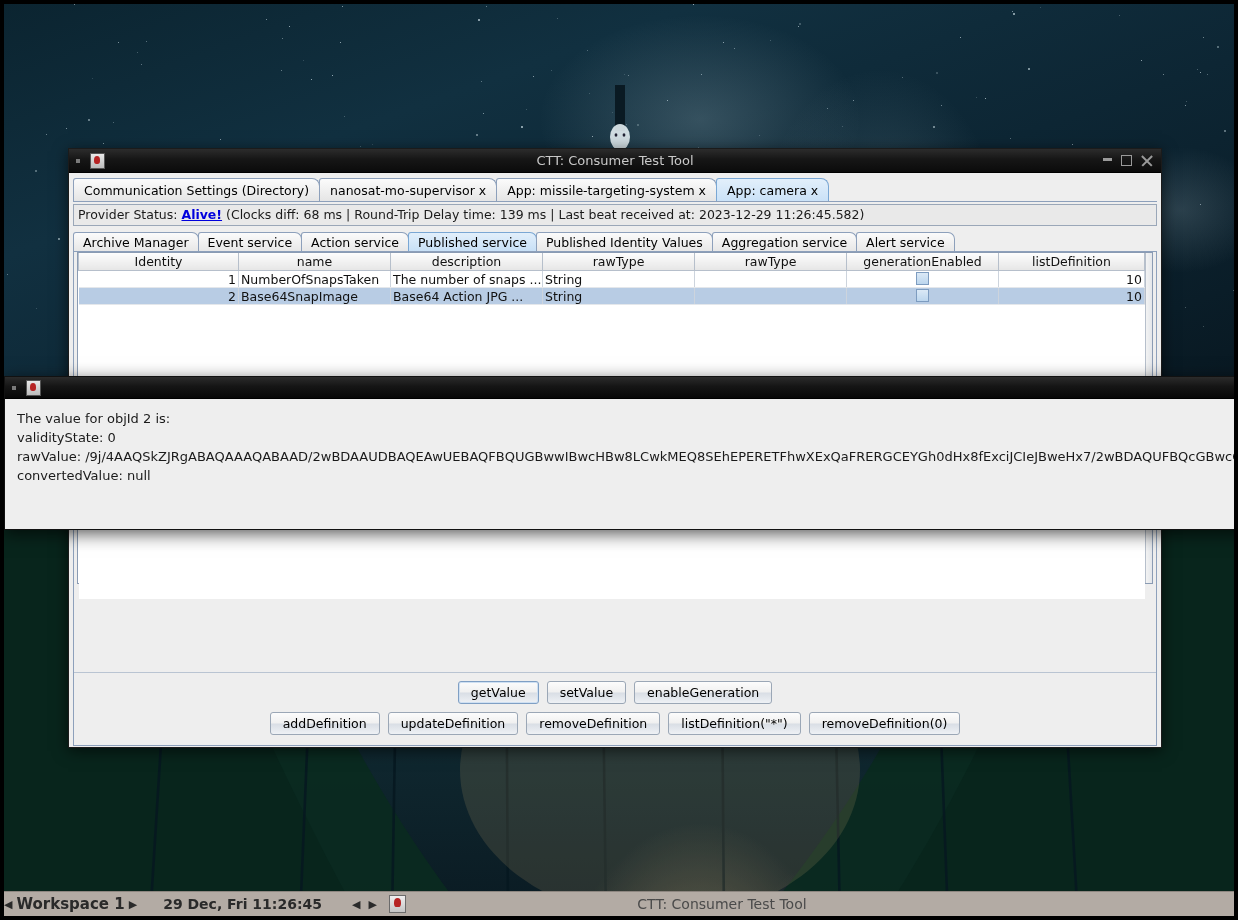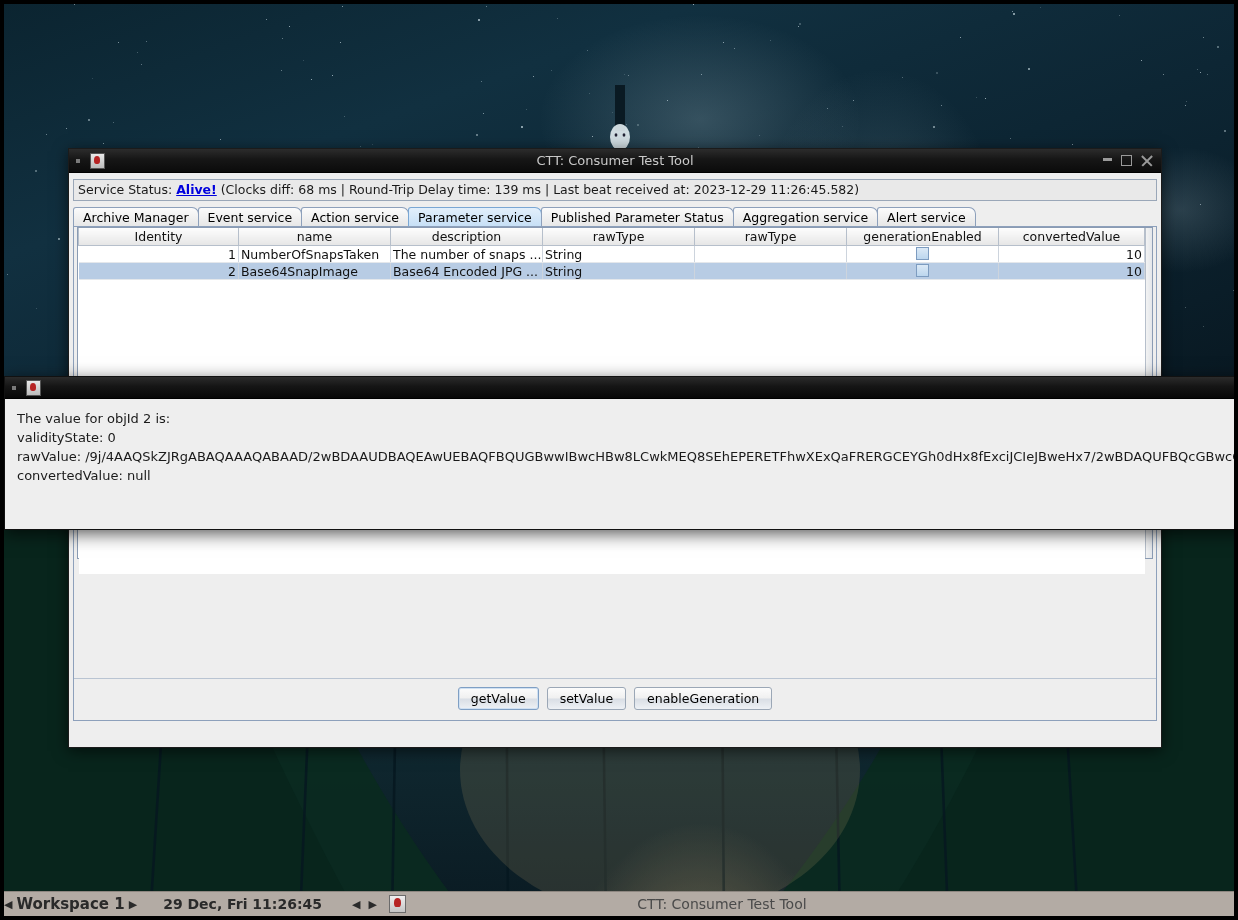--- a/index.html
+++ b/index.html
@@ -543,29 +543,36 @@
     <div class="tb-title">CTT: Consumer Test Tool</div>
     <div class="tb-buttons">
       <div class="tb-min"></div>
       <div class="tb-max"></div>
       <div class="tb-close"></div>
     </div>
   </div>
 
   <div class="win-body">
 
-
-    <div class="status-bar"><span>Service Status: </span><span class="alive">Alive!</span><span> (Clocks diff: 68 ms | Round-Trip Delay time: 139 ms | Last beat received at: 2023-12-29 11:26:45.582)</span></div>
+    <div class="tabrow">
+      <div class="tab">Communication Settings (Directory)</div>
+      <div class="tab">nanosat-mo-supervisor x</div>
+      <div class="tab">App: missile-targeting-system x</div>
+      <div class="tab sel">App: camera x</div>
+      <div class="tabrow-line"></div>
+    </div>
+
+    <div class="status-bar"><span>Provider Status: </span><span class="alive">Alive!</span><span> (Clocks diff: 68 ms | Round-Trip Delay time: 139 ms | Last beat received at: 2023-12-29 11:26:45.582)</span></div>
 
     <div class="svc-tabrow">
       <div class="svc-tab">Archive Manager</div>
       <div class="svc-tab">Event service</div>
       <div class="svc-tab">Action service</div>
-      <div class="svc-tab sel">Parameter service</div>
-      <div class="svc-tab">Published Parameter Status</div>
+      <div class="svc-tab sel">Published service</div>
+      <div class="svc-tab">Published Identity Values</div>
       <div class="svc-tab">Aggregation service</div>
       <div class="svc-tab">Alert service</div>
       <div class="svc-line"></div>
     </div>
 
     <div class="svc-panel">
 
       <div class="table-wrap">
         <table class="tbl">
           <colgroup>
@@ -578,56 +585,63 @@
               <col style="width:146px">
           </colgroup>
           <thead>
             <tr>
               <th>Identity</th>
               <th>name</th>
               <th>description</th>
               <th>rawType</th>
               <th>rawType</th>
               <th>generationEnabled</th>
-              <th>convertedValue</th>
+              <th>listDefinition</th>
             </tr>
           </thead>
           <tbody>
             <tr class="r0">
               <td class="num">1</td>
               <td>NumberOfSnapsTaken</td>
               <td>The number of snaps ...</td>
               <td>String</td>
               <td></td>
               <td class="ctr"><span class="cbx"></span></td>
               <td class="num">10</td>
             </tr>
             <tr class="r1">
               <td class="num">2</td>
               <td>Base64SnapImage</td>
-              <td>Base64 Encoded JPG ...</td>
+              <td>Base64 Action JPG ...</td>
               <td>String</td>
               <td></td>
               <td class="ctr"><span class="cbx"></span></td>
               <td class="num">10</td>
             </tr>
             <tr class="tbl-empty">
               <td colspan="7" style="height:294px;border-right:none;border-bottom:none;background:#fff"></td>
             </tr>
           </tbody>
         </table>
         <div class="vscroll"></div>
       </div>
 
       <div class="btn-area">
         <div class="btn-row">
           <div class="jbtn focus">getValue</div>
           <div class="jbtn">setValue</div>
           <div class="jbtn">enableGeneration</div>
         </div>
+        <div class="btn-row">
+          <div class="jbtn">addDefinition</div>
+          <div class="jbtn">updateDefinition</div>
+          <div class="jbtn">removeDefinition</div>
+          <div class="jbtn">listDefinition("*")</div>
+          <div class="jbtn">removeDefinition(0)</div>
+        </div>
       </div>
 
     </div>
   </div>
 </div>
 
 <div id="dialog">
   <div class="dlg-title">
     <div class="tb-dot"></div>
     <div class="tb-appicon"></div>

